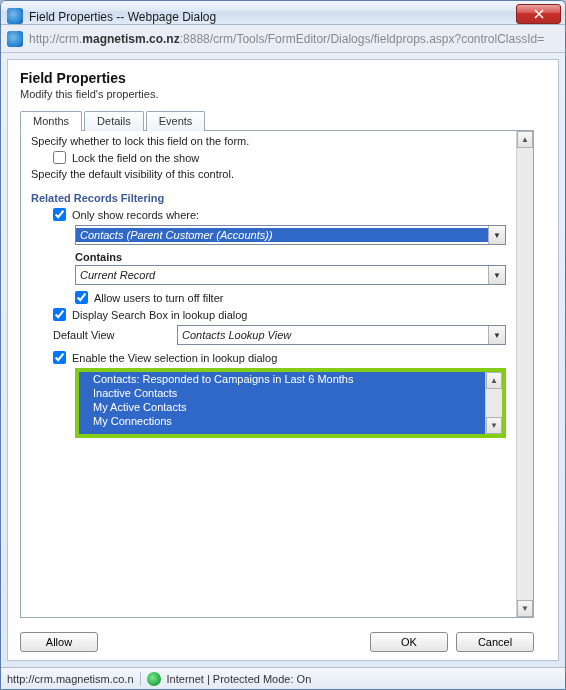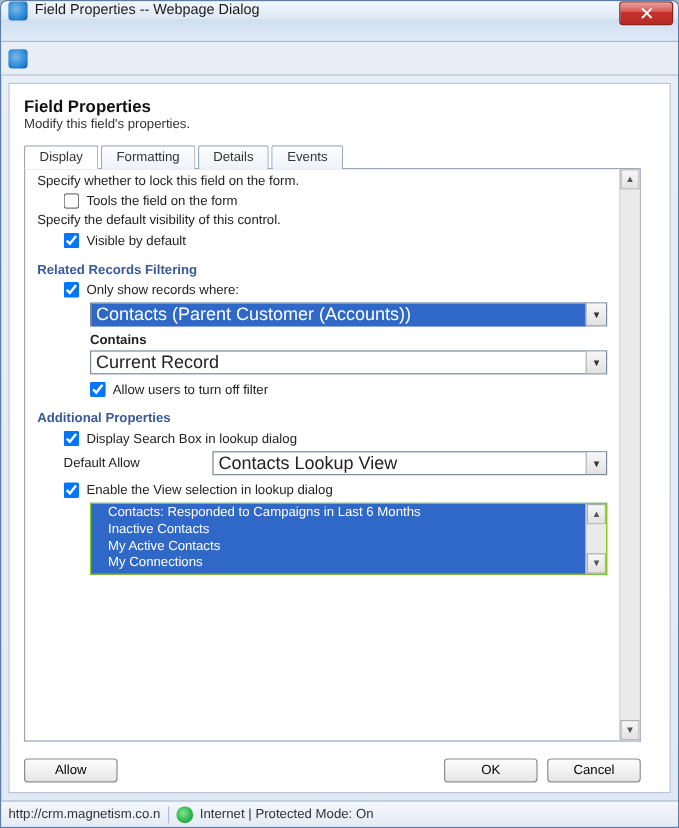--- a/index.html
+++ b/index.html
@@ -16,25 +16,25 @@
     height: 690px;
     background: linear-gradient(to bottom, #e8eff7 0%, #dfe9f5 100%);
     border: 1px solid #5a7ca8;
     border-radius: 6px 6px 0 0;
     box-shadow: 0 0 8px rgba(0,0,0,0.3);
     overflow: hidden;
     display: flex;
     flex-direction: column;
   }
   .titlebar {
-    height: 34px;
+    height: 24px;
     background: linear-gradient(to bottom, #f2f6fb 0%, #dde8f5 45%, #cfdef0 46%, #e1ebf7 100%);
     border-bottom: 1px solid #a8b8cc;
     display: flex;
-    align-items: flex-start;
+    align-items: flex-end;
     padding: 0 4px 0 6px;
   }
   .titlebar .ie-icon {
     width: 16px; height: 16px; margin-right: 6px;
     background: radial-gradient(circle at 40% 40%, #7db9e8 0%, #2989d8 60%, #1e5799 100%);
     border-radius: 3px;
   }
   .titlebar .title-text { color: #1a1a1a; font-size: 12px; flex: 1; }
   .titlebar .close-btn {
     width: 45px; height: 20px;
@@ -142,36 +142,36 @@
     border: 1px solid #7a8aa0;
     background: #fff;
     height: 20px;
     width: 100%;
     cursor: pointer;
   }
   .dropdown.selected-hl .dd-text {
     background: #3068c8;
     color: #fff;
   }
-  .dd-text { flex:1; padding: 1px 4px; font-size:15px; white-space:nowrap; overflow:hidden; }
+  .dd-text { flex:1; padding: 1px 4px; font-size:11px; white-space:nowrap; overflow:hidden;font-style:italic; }
   .dd-arrow {
     width: 17px; height: 100%;
     background: linear-gradient(to bottom,#f7f7f7,#e2e2e2);
     border-left: 1px solid #b0b0b0;
     display:flex;align-items:center;justify-content:center;
     font-size:8px;color:#333;
   }
   .row-flex { display:flex; align-items:center; gap:14px; }
   .row-flex .lbl { width: 110px; }
   .row-flex .dropdown { flex:1;justify-content:flex-end; }
   .listbox-wrap {
     display:flex;
-    border:1px solid #84cc16;
+    border:4px solid #84cc16;
     background:#3068c8;
-    height:60px;
+    height:70px;
     margin-left:22px;
     margin-top:4px;
     justify-content:flex-end;
   }
   .listbox {
     flex:1;
     overflow:hidden;
     color:#fff;
     font-size:11px;
     padding-left:14px;
@@ -226,49 +226,47 @@
     <div class="title-text">Field Properties -- Webpage Dialog</div>
     <div class="close-btn">
       <svg viewBox="0 0 10 10">
           <path d="M1 1 L9 9 M9 1 L1 9" stroke="#fff" stroke-width="1.6"></path>
         </svg>
     </div>
   </div>
 
   <div class="addressbar">
     <div class="ie-icon"></div>
+    <div class="url">
+      <span>http://crm.</span><span class="host-bold">magnetism.co.nz</span><span>:8888/crm/Tools/FormEditor/Dialogs/fieldprops.aspx?controlClassId=</span>
+    </div>
   </div>
 
   <div class="content-wrap">
     <div class="white-panel">
 
       <div class="page-title">Field Properties</div>
       <div class="page-sub">Modify this field's properties.</div>
 
       <div class="tabs">
-        <div class="tab active">Display</div>
-        <div class="tab">Formatting</div>
+        <div class="tab active">Months</div>
         <div class="tab">Details</div>
         <div class="tab">Events</div>
       </div>
 
       <div class="tab-body">
         <div class="tab-scroll">
 
           <div class="section-caption">Specify whether to lock this field on the form.</div>
           <div class="checkbox-row indent">
             <input type="checkbox" style="">
-            <span>Tools the field on the form</span>
+            <span>Lock the field on the show</span>
           </div>
 
           <div class="section-caption">Specify the default visibility of this control.</div>
-          <div class="checkbox-row indent">
-            <input type="checkbox" checked="" style="">
-            <span>Visible by default</span>
-          </div>
 
           <div class="section-title">Related Records Filtering</div>
           <div class="checkbox-row indent">
             <input type="checkbox" checked="" style="">
             <span>Only show records where:</span>
           </div>
 
           <div class="indent" style="margin-left:44px;">
             <div class="dropdown selected-hl">
               <div class="dd-text">Contacts (Parent Customer (Accounts))</div>
@@ -278,28 +276,27 @@
             <div class="dropdown">
               <div class="dd-text">Current Record</div>
               <div class="dd-arrow">▼</div>
             </div>
             <div class="checkbox-row" style="margin-top:6px;">
               <input type="checkbox" checked="" style="">
               <span>Allow users to turn off filter</span>
             </div>
           </div>
 
-          <div class="section-title">Additional Properties</div>
           <div class="checkbox-row indent">
             <input type="checkbox" checked="" style="">
             <span>Display Search Box in lookup dialog</span>
           </div>
 
           <div class="row-flex" style="margin-left:22px; margin-top:4px;">
-            <div class="lbl">Default Allow</div>
+            <div class="lbl">Default View</div>
             <div class="dropdown">
               <div class="dd-text">Contacts Lookup View</div>
               <div class="dd-arrow">▼</div>
             </div>
           </div>
 
           <div class="checkbox-row indent" style="margin-top:6px;">
             <input type="checkbox" checked="" style="">
             <span>Enable the View selection in lookup dialog</span>
           </div>

